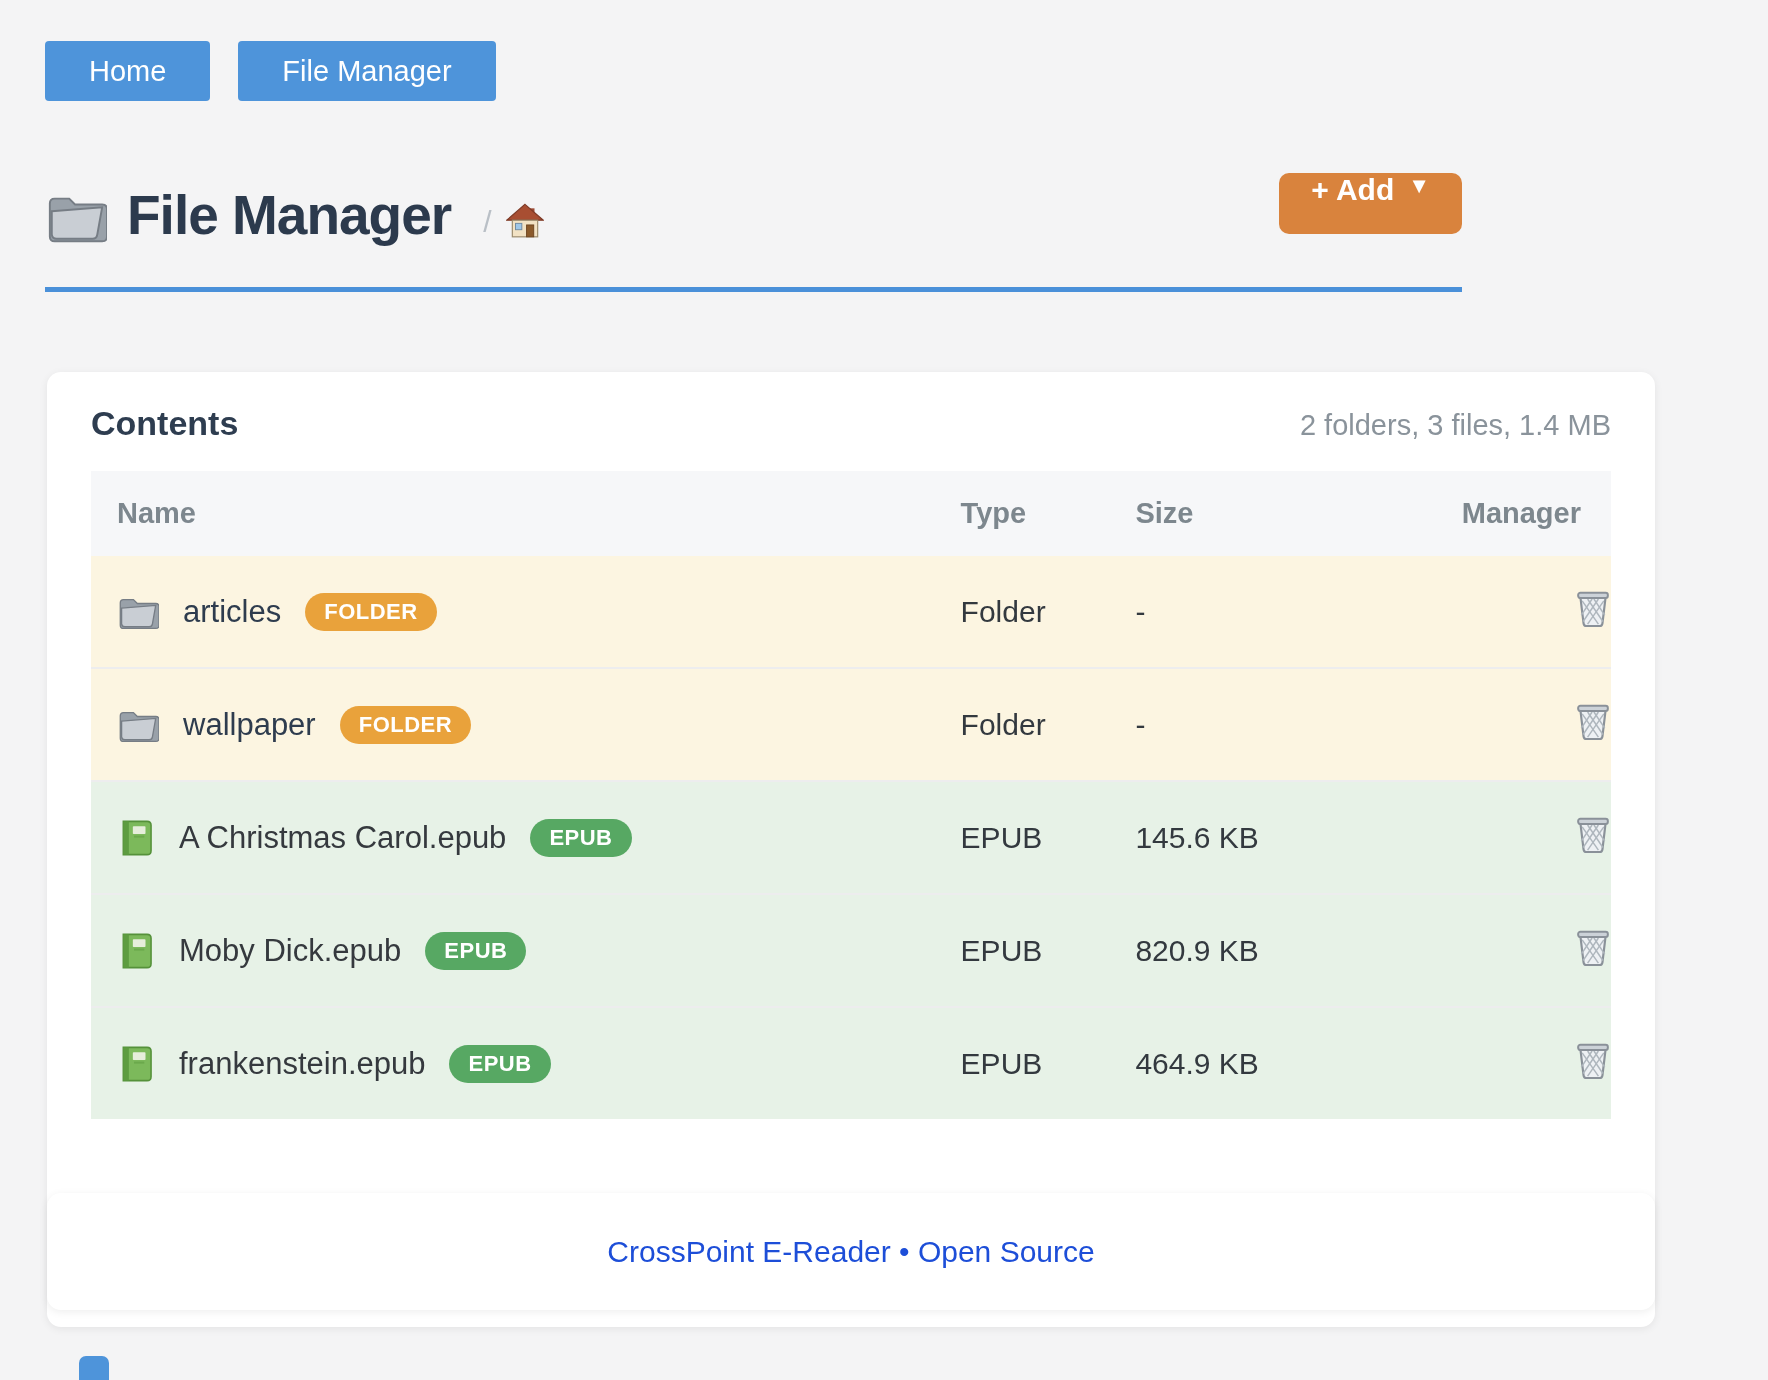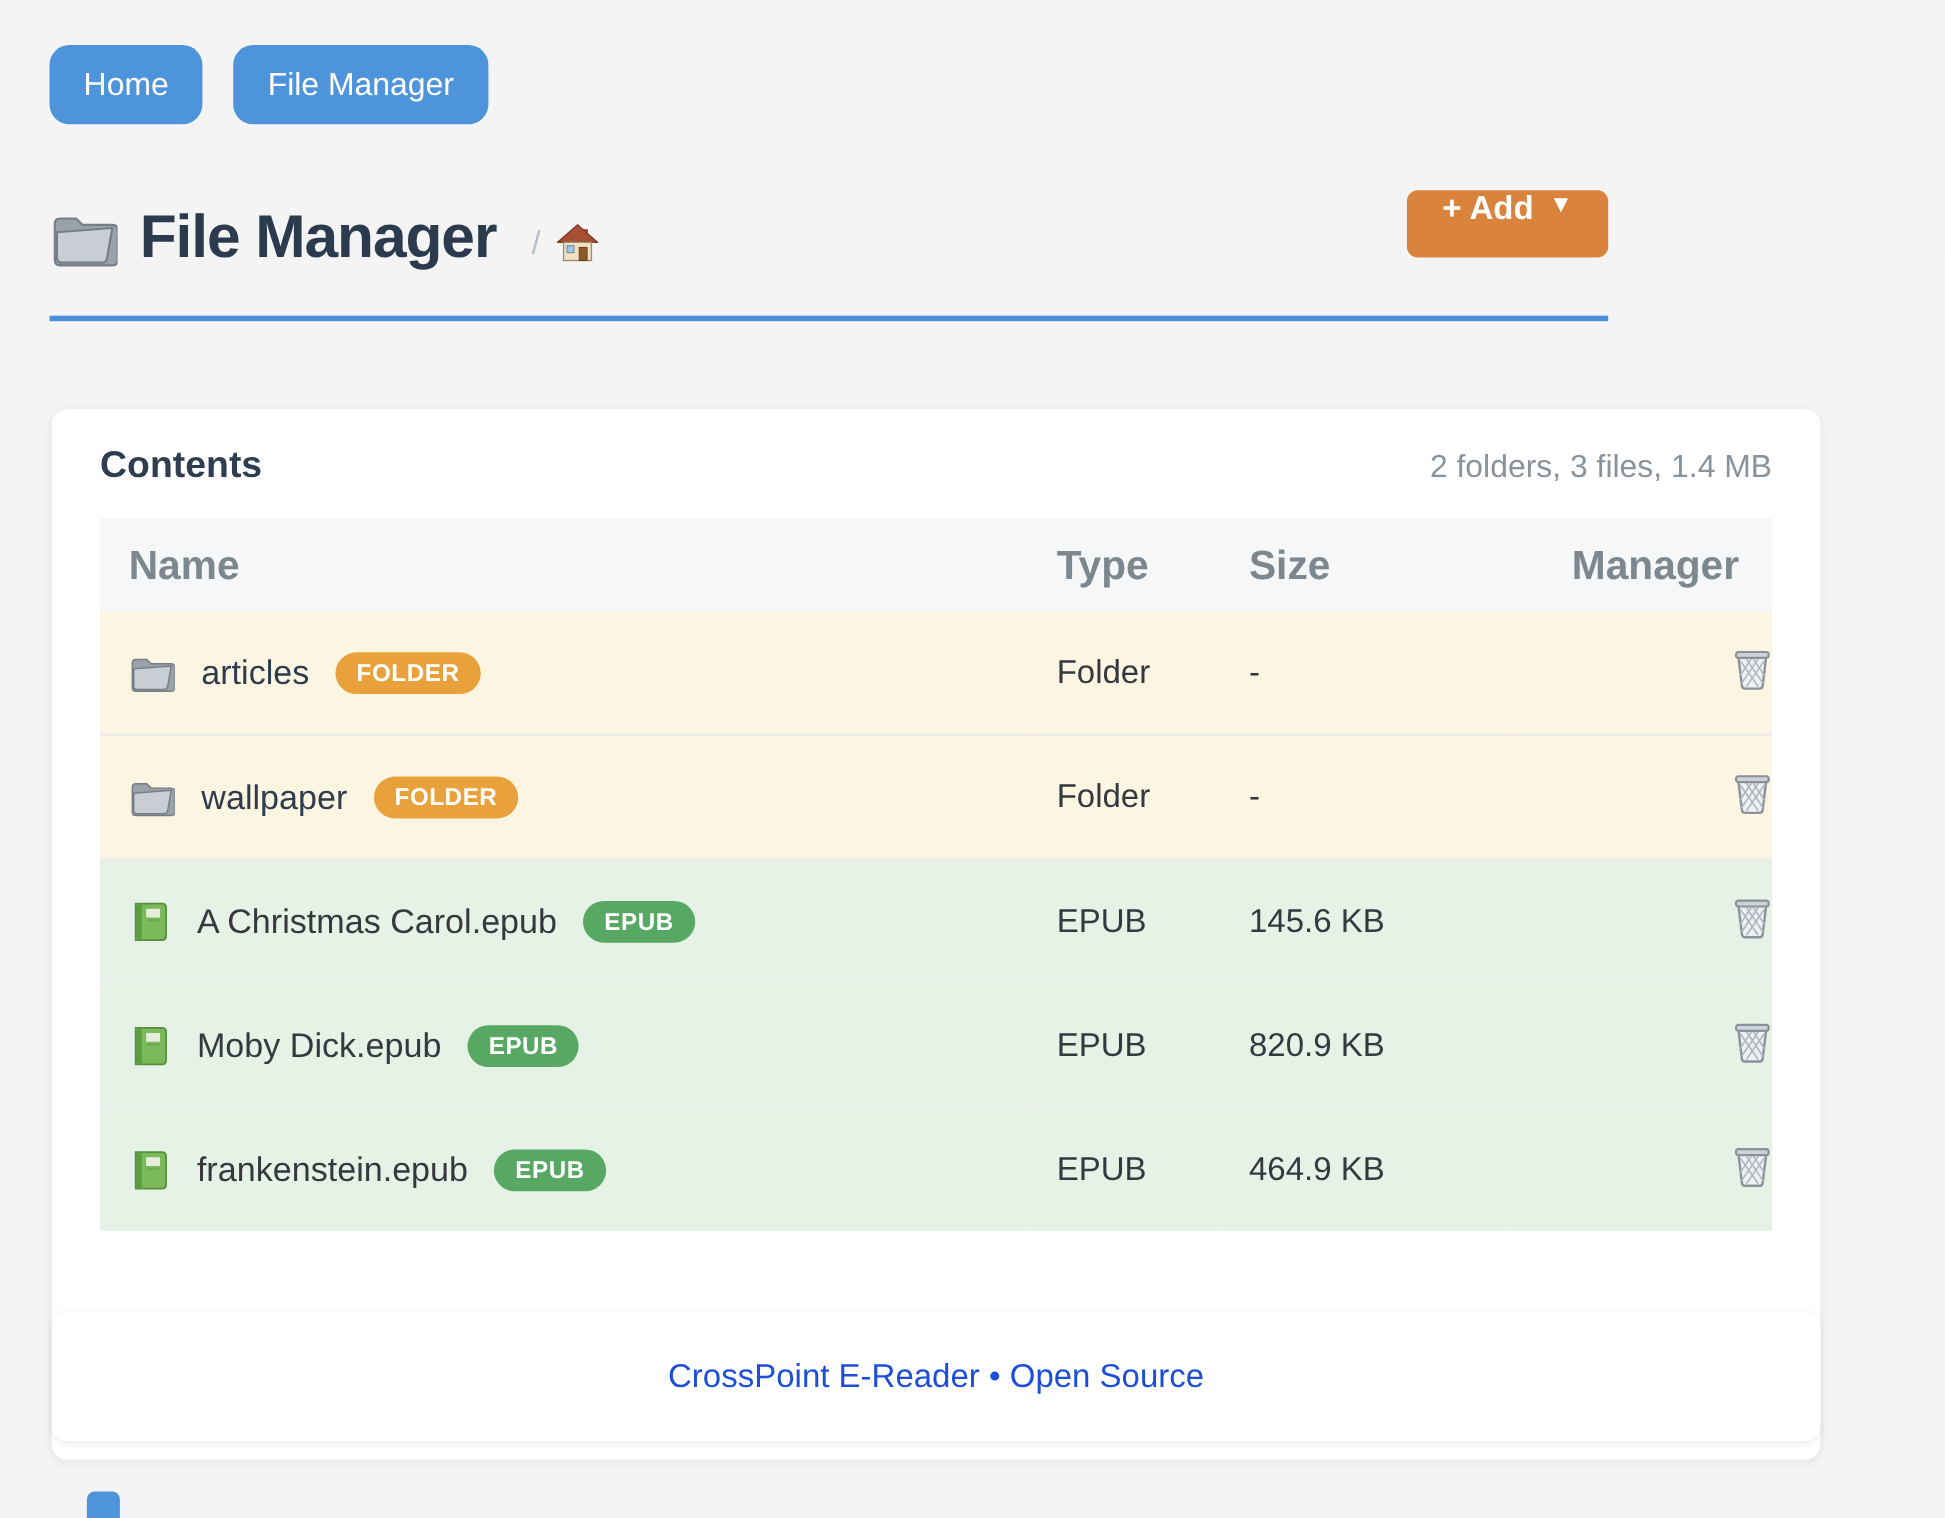--- a/index.html
+++ b/index.html
@@ -5,22 +5,22 @@
   html,body{margin:0;padding:0;}
   body{
     width:1768px;height:1380px;position:relative;overflow:hidden;
     background:#f4f4f5;
     font-family:"Liberation Sans", sans-serif;
     -webkit-font-smoothing:antialiased;
   }
   
   .top-nav{position:absolute;left:45px;top:41px;display:flex;gap:28px;}
   .nav-btn{
-    background:#4e94da;color:#fff;border:none;border-radius:18px;
-    height:72px;padding:0 31px;font-size:29px;
+    background:#4e94da;color:#fff;border:none;border-radius:4px;
+    height:60px;padding:0 44px;font-size:29px;
     font-family:"Liberation Sans", sans-serif;cursor:pointer;
     display:flex;align-items:center;justify-content:center;
   }
   
   .page-header{position:absolute;left:45px;top:183px;width:1417px;}
   .title-row{display:flex;align-items:center;}
   .title-folder{width:62px;height:52px;margin-top:4px;flex:0 0 auto;}
   .page-title{font-size:55px;font-weight:bold;color:#2c3a4d;margin:0 0 0 20px;letter-spacing:-1px;}
   .crumb-sep{font-size:30px;color:#b9bfc6;margin-left:32px;margin-top:14px;}
   .crumb-home{width:38px;height:38px;margin-left:14px;margin-top:12px;}
@@ -39,21 +39,21 @@
     box-shadow:0 2px 8px rgba(0,0,0,0.07);width:1608px;box-sizing:border-box;
   }
   .contents-card{top:372px;height:955px;padding:32px 44px 40px 44px;}
   .card-head{display:flex;justify-content:space-between;align-items:baseline;margin-bottom:28px;}
   .card-title{font-size:34px;font-weight:bold;color:#2e3d50;margin:0;}
   .card-summary{font-size:29px;color:#8a939b;text-align:right;}
   
   table.files{width:100%;border-collapse:collapse;}
   table.files th{
     background:#f6f7f9;height:85px;text-align:left;
-    font-size:37px;font-weight:bold;color:#7d878e;padding:0 0 0 26px;
+    font-size:29px;font-weight:bold;color:#7d878e;padding:0 0 0 26px;
   }
   table.files th.col-actions{text-align:right;padding-right:30px;}
   table.files td{height:111px;font-size:30px;color:#33393f;padding:0 0 0 26px;}
   tbody tr{border-top:2px solid #ededee;}
   tbody tr:first-child{border-top:none;}
   tr.row-folder td{background:#fcf5e1;}
   tr.row-epub td{background:#e7f2e7;}
   .cell-name{display:flex;align-items:center;height:111px;gap:24px;}
   .row-icon{width:42px;height:36px;flex:0 0 auto;}
   .row-icon.book{width:38px;height:42px;}

